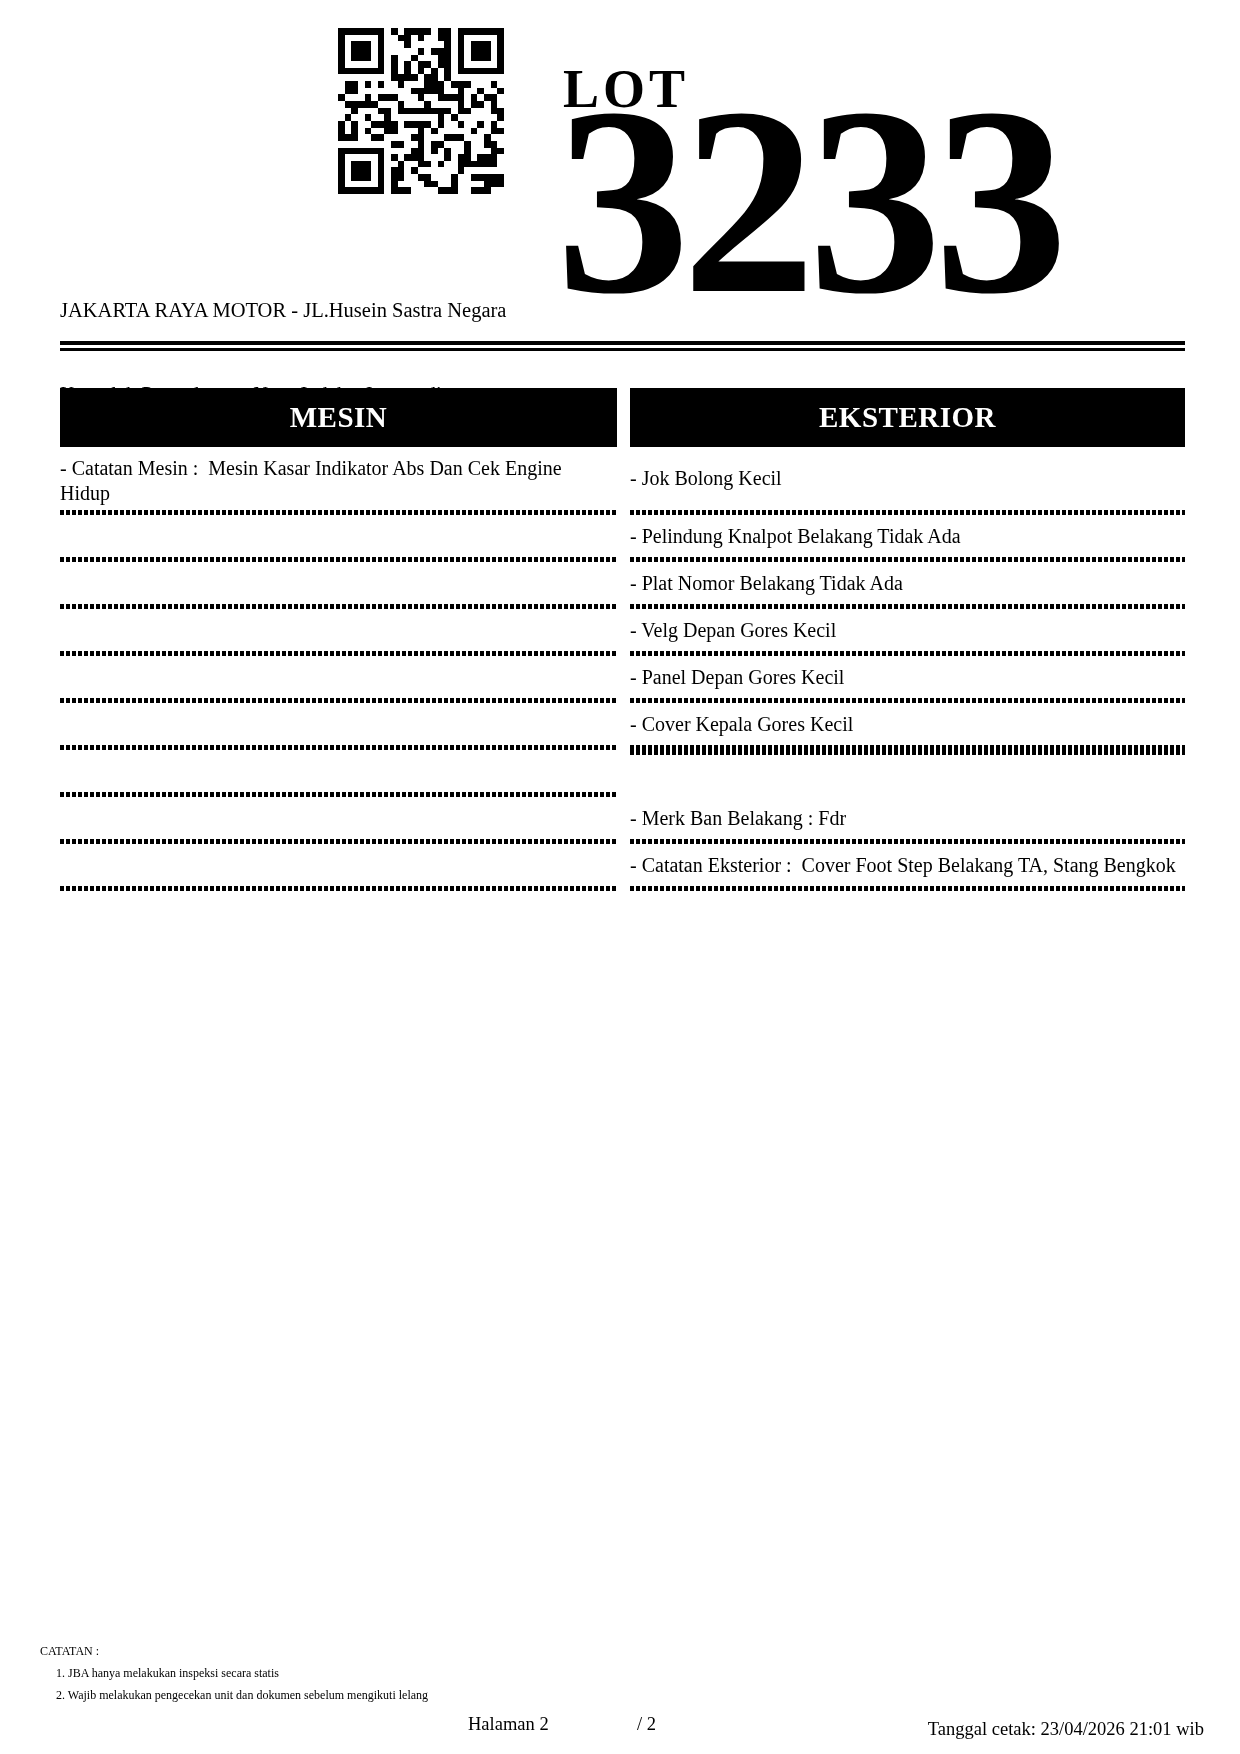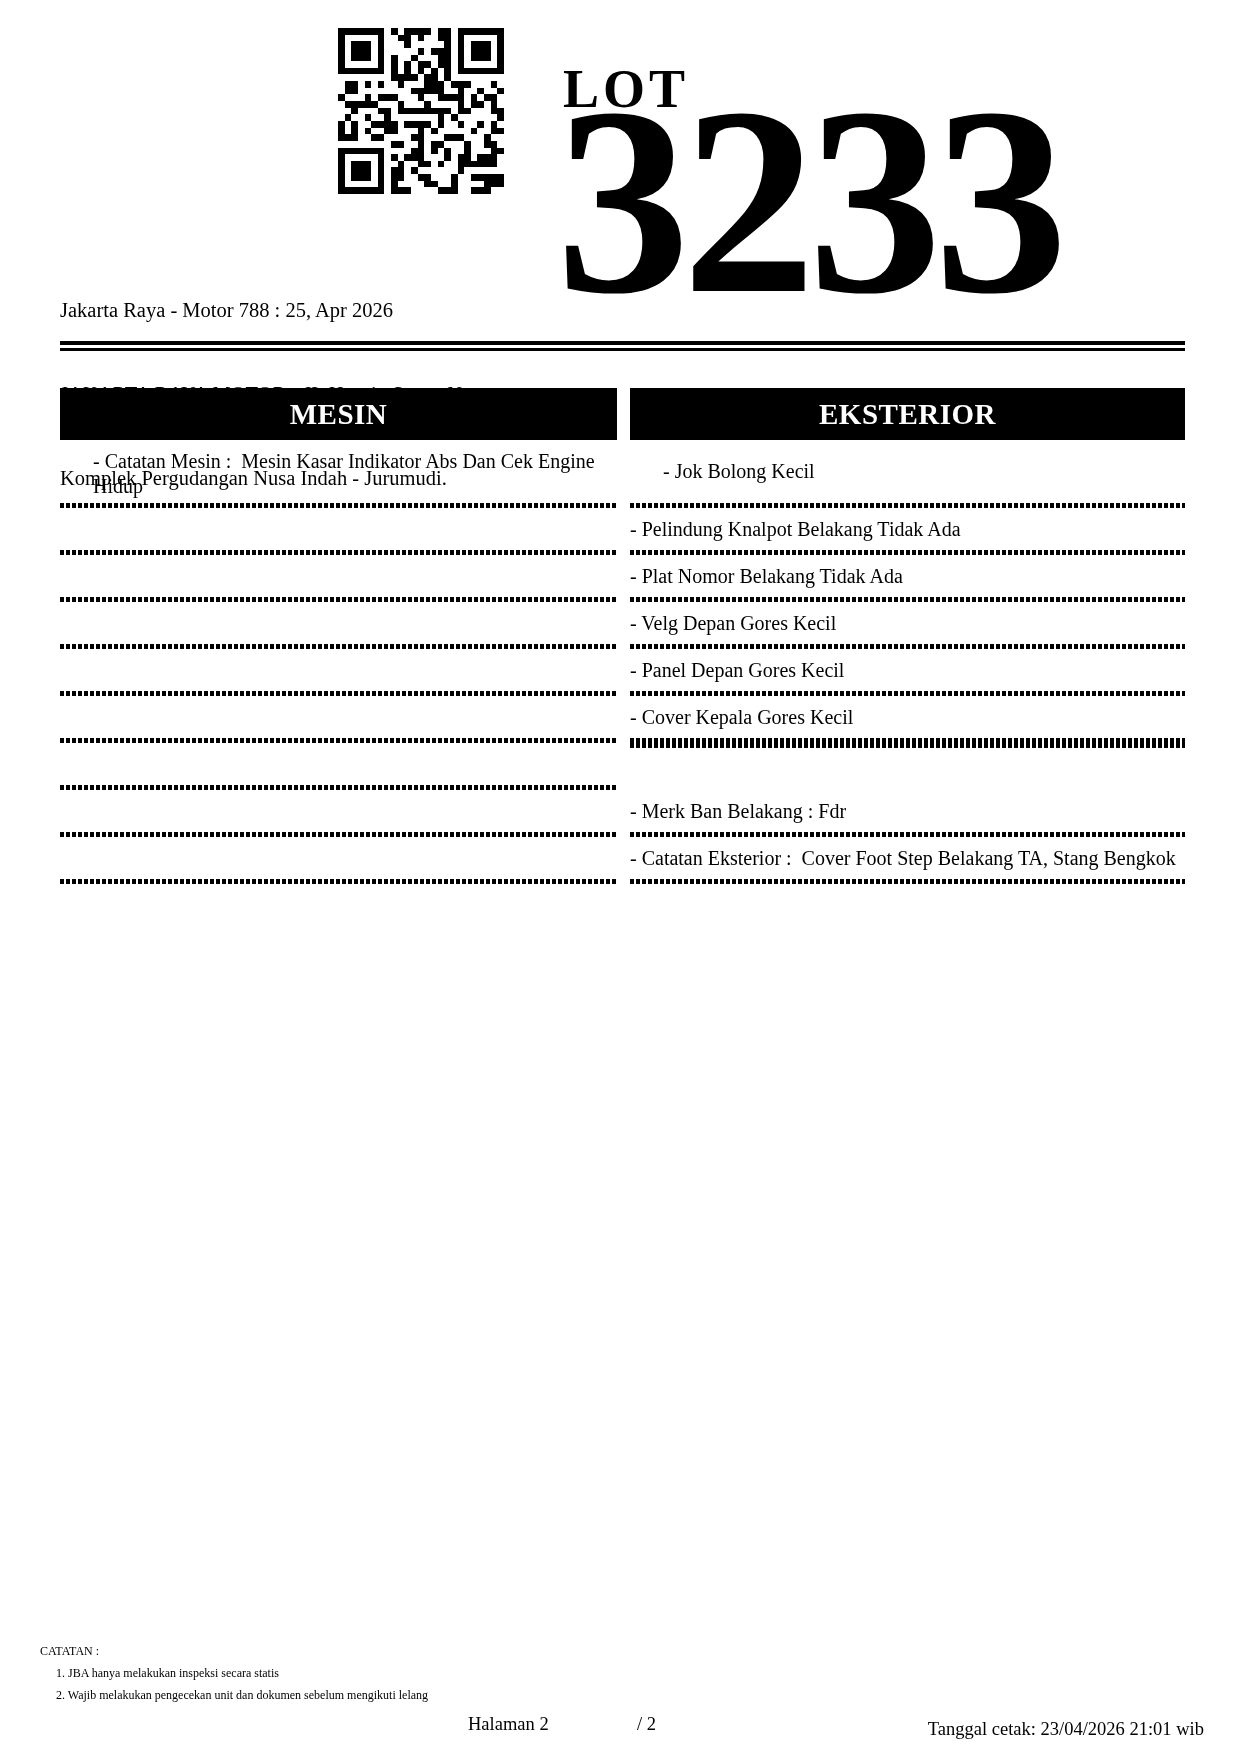--- a/index.html
+++ b/index.html
@@ -53,21 +53,21 @@
   .double-rule .gap  { height: 3px; }
   .double-rule .bar2 { height: 3px; background: #000; }
   
   .columns {
     position: absolute;
     left: 60px; top: 388px;
     width: 1125px;
   }
   .col-headers { display: flex; gap: 13px; }
   .col-header {
-    height: 52px;
+    height: 59px;
     background: #000;
     color: #fff;
     font-size: 29px;
     font-weight: bold;
     letter-spacing: 0.5px;
     display: flex;
     align-items: center;
     justify-content: center;
   }
   .col-header.left  { width: 557px; }
@@ -81,21 +81,21 @@
   .cell.right { flex: 1; }
   .cell-text {
     flex: 1;
     display: flex;
     align-items: center;
     font-size: 20px;
     line-height: 25px;
     white-space: pre-wrap;
     padding: 4px 2px 4px 0;
   }
-  .row.first .cell-text { align-items: flex-start; padding-top: 9px; margin-left: 33px; }
+  .row.first .cell-text { align-items: flex-start; padding-top: 9px; }
   .row.first .cell.right .cell-text { align-items: center; padding-top: 4px; }
   .sep {
     height: 5px;
     background-image: repeating-linear-gradient(to right, #000 0, #000 4px, transparent 4px, transparent 6px);
   }
   .row       { min-height: 47px; }
   .row.first { min-height: 60px; }
   
   .notes {
     position: absolute;
@@ -435,21 +435,20 @@
           <rect x="21" y="24" width="1" height="1"></rect>
           <rect x="22" y="24" width="1" height="1"></rect>
         </g>
       </svg>
   </div>
 
   <div class="lot-label">LOT</div>
   <div class="lot-number">3233</div>
 
   <div class="address">
-    <div>Jakarta Raya - Motor 788 : 25, Apr 2026</div>
     <div>JAKARTA RAYA MOTOR - JL.Husein Sastra Negara</div>
     <div>Komplek Pergudangan Nusa Indah - Jurumudi.</div>
   </div>
 
   <div class="double-rule">
     <div class="bar1"></div>
       <div class="gap"></div>
       <div class="bar2"></div>
   </div>
 

